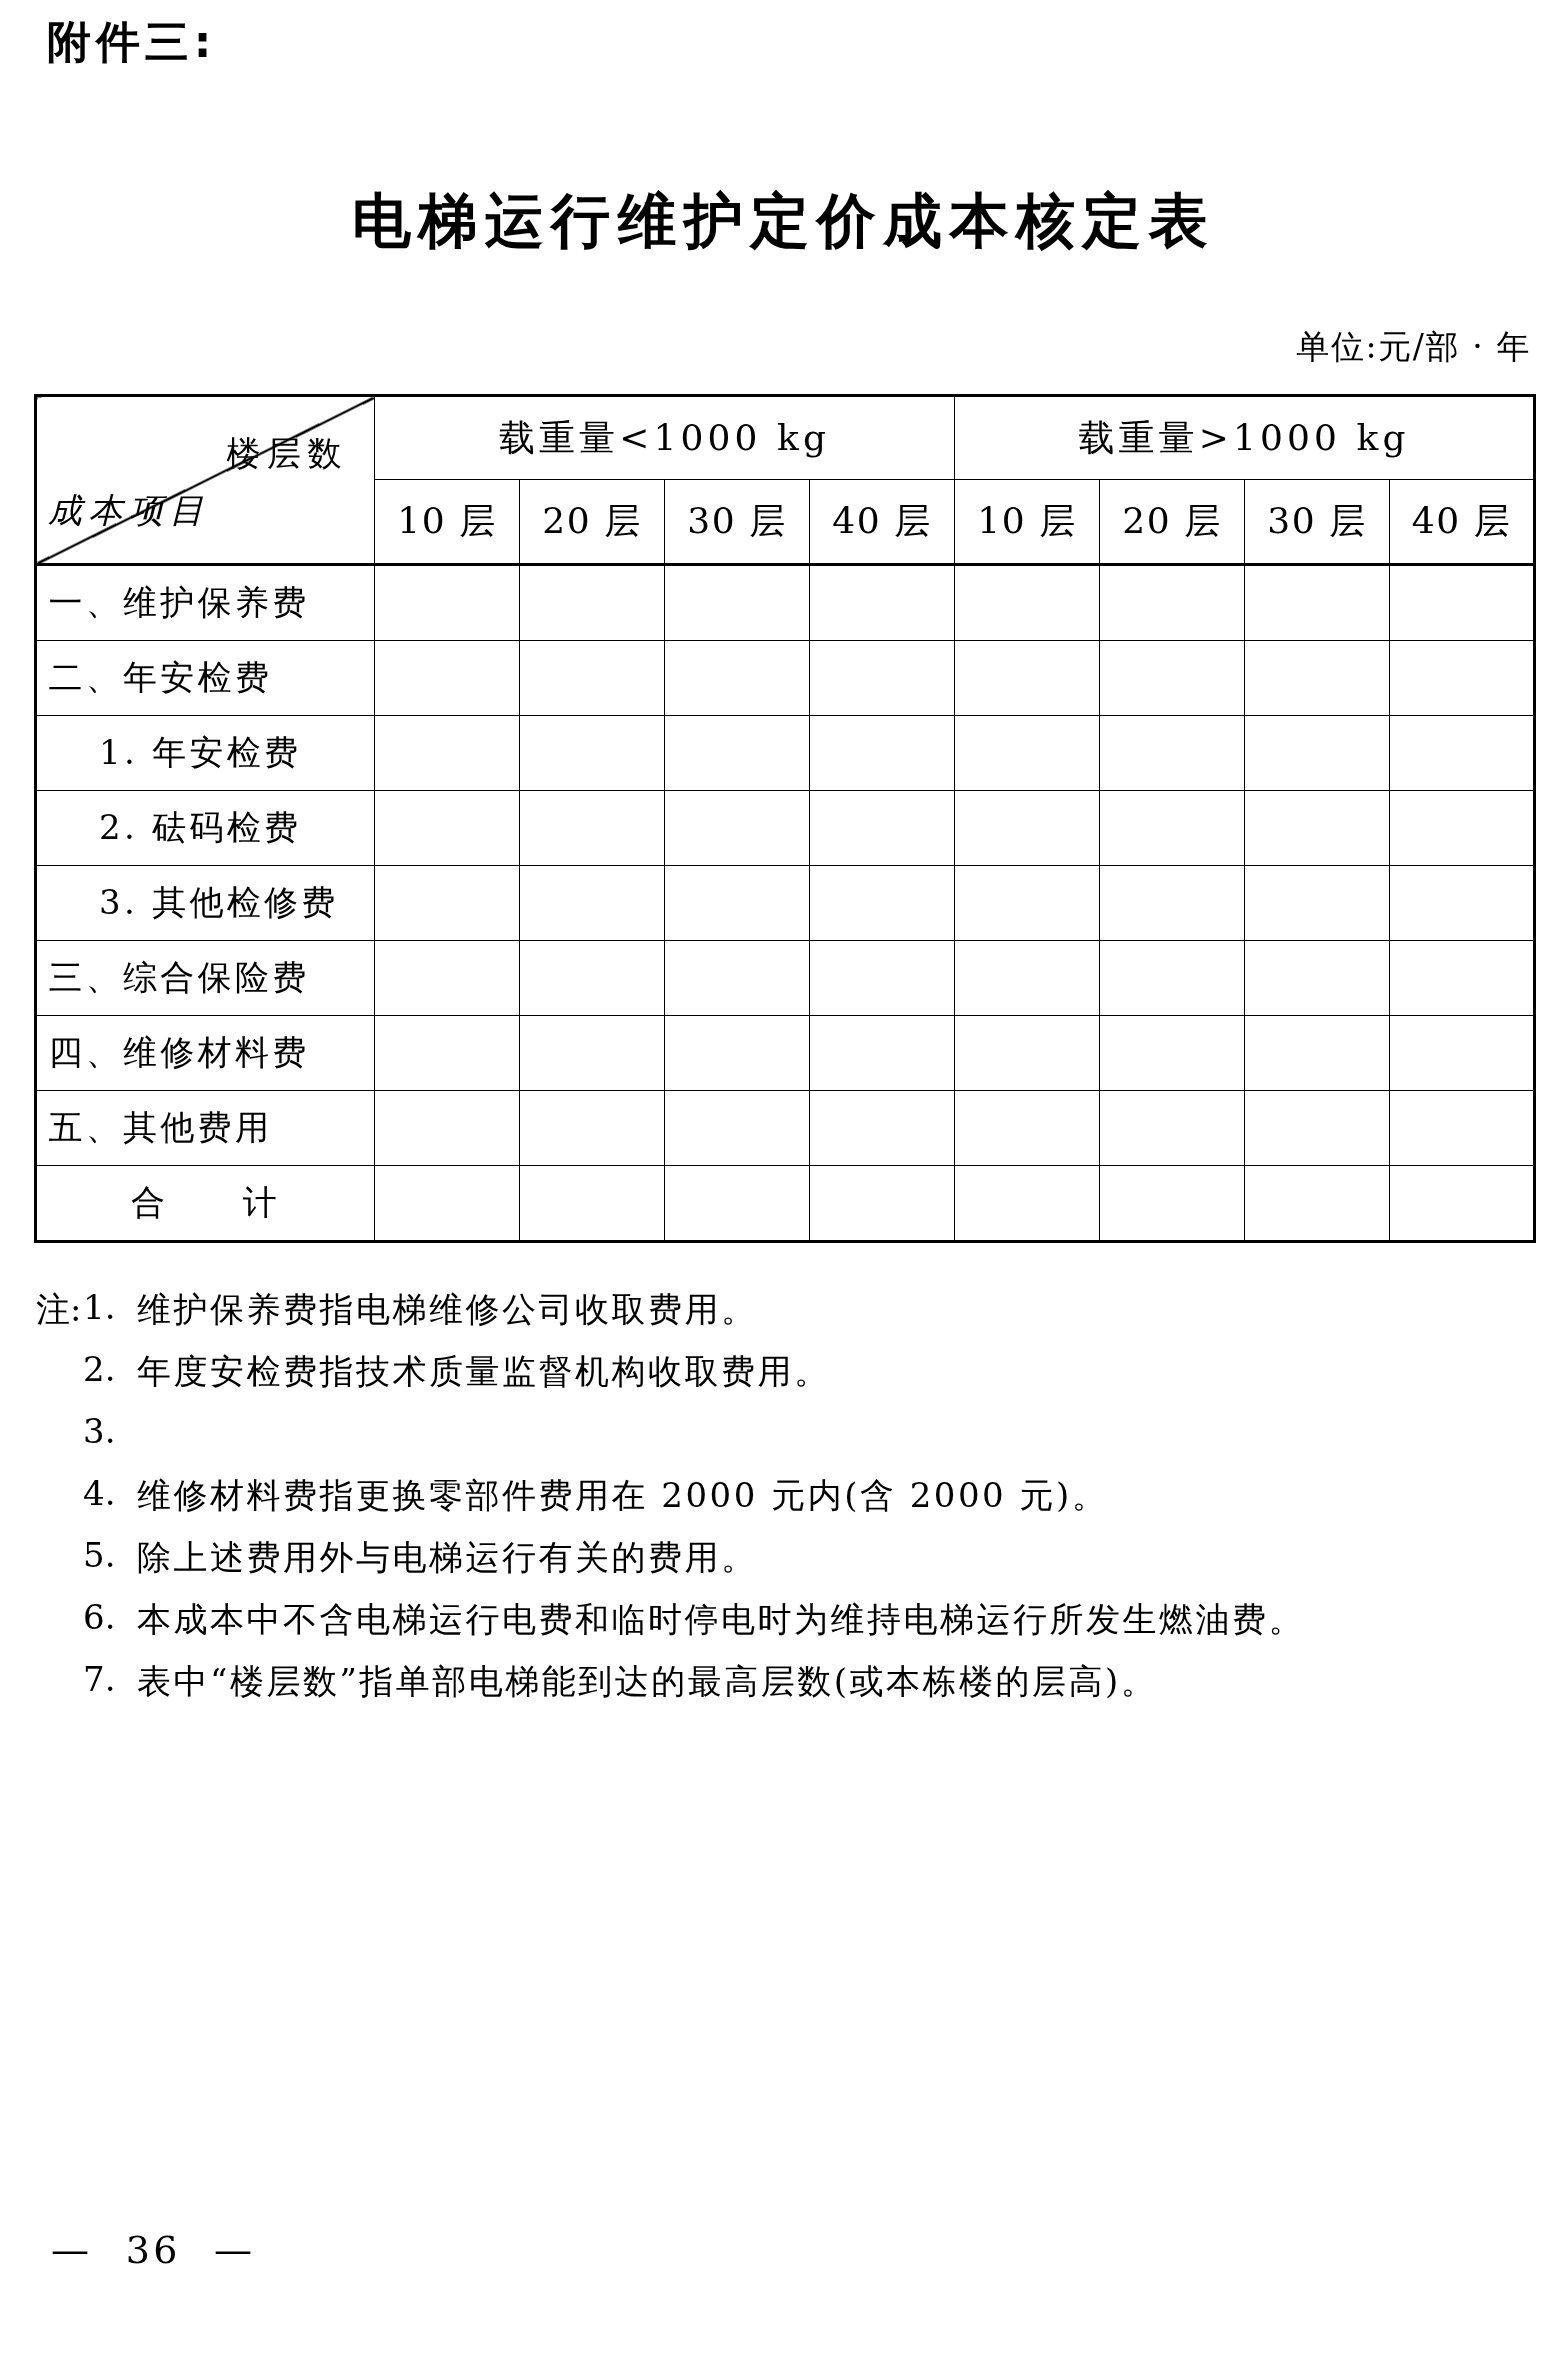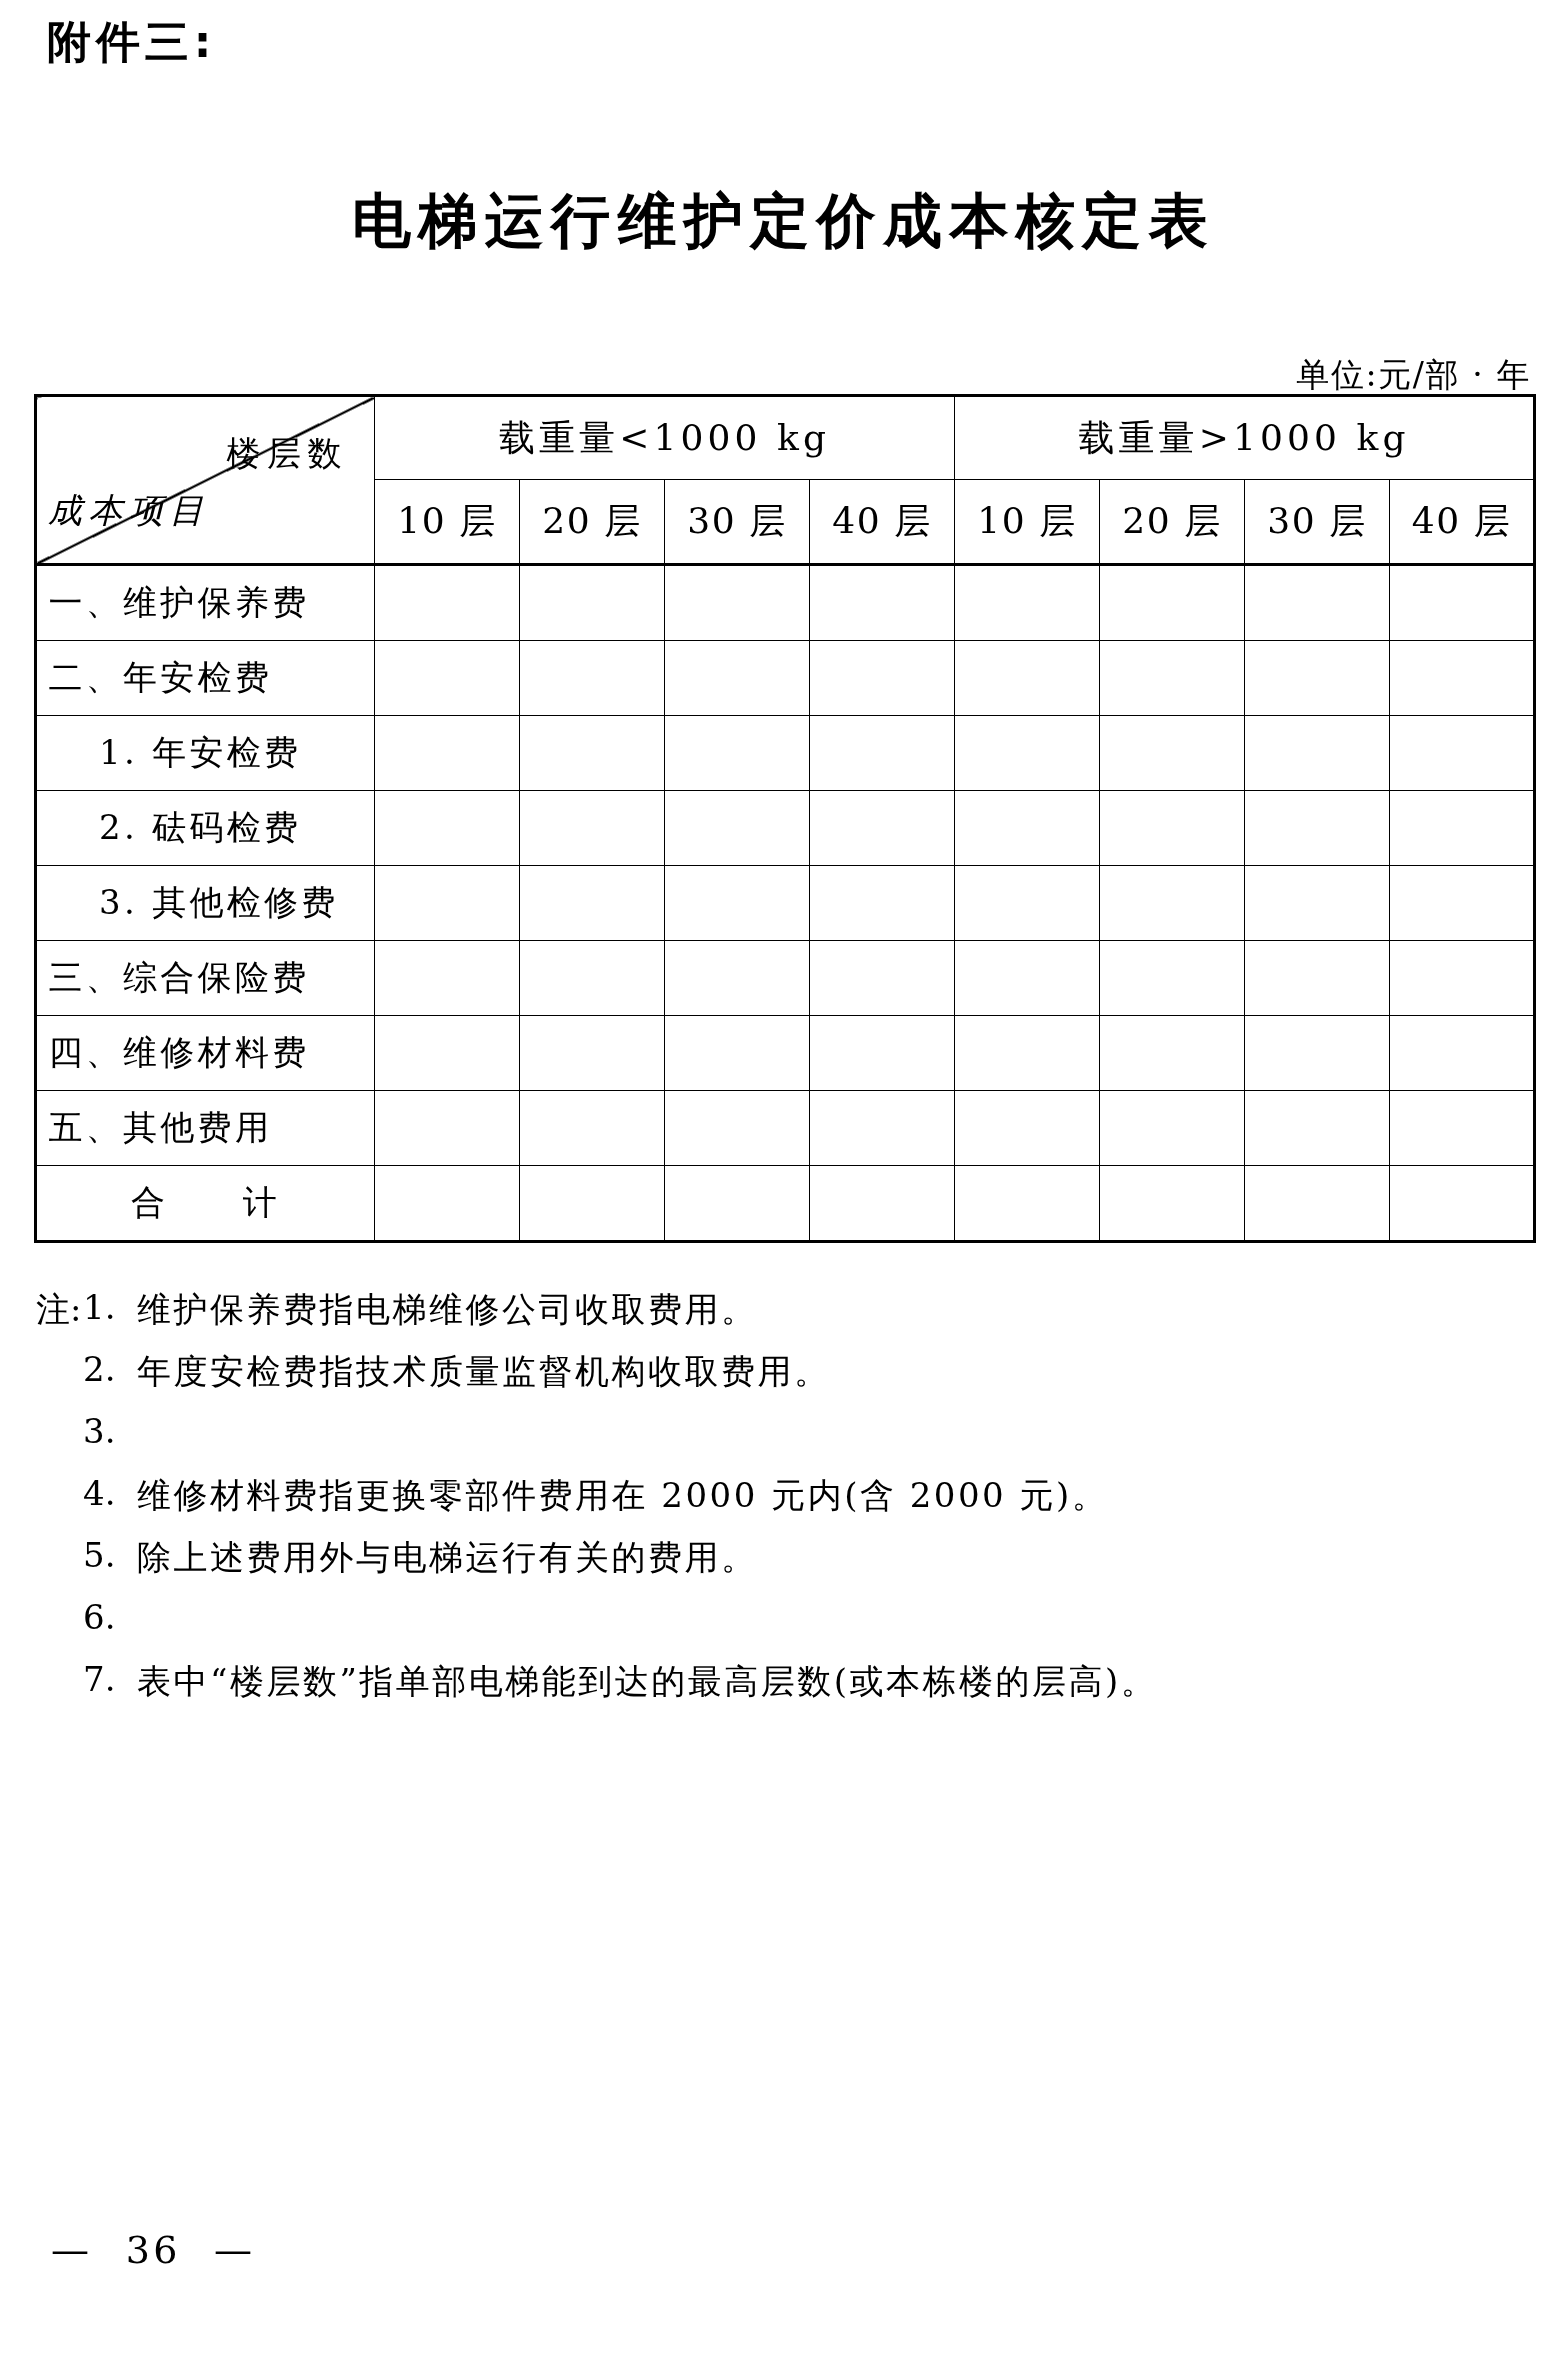--- a/index.html
+++ b/index.html
@@ -14,21 +14,21 @@
     position:absolute;top:13px;left:47px;
     font-family:"DejaVu Sans","Liberation Sans",sans-serif;
     font-weight:bold;font-size:44px;letter-spacing:4.9px;text-align:center;
   }
   .title{
     position:absolute;top:181px;left:0;width:100%;margin:1px;
     text-align:center;font-size:59px;font-weight:bold;letter-spacing:7.4px;
   }
   .unit{
     position:absolute;top:325px;right:34px;
-    font-size:33px;letter-spacing:1.6px;margin-top:28px;
+    font-size:33px;letter-spacing:1.6px;
   }
 
   table.cost-table{
     position:absolute;left:34px;top:394px;width:1496px;
     border-collapse:collapse;table-layout:fixed;
     border:3.3px solid #000;
   }
   .cost-table td{border:1.6px solid #000;padding:0;}
   col.label-col{width:339px;}
   col.data-col{width:145px;}
@@ -228,20 +228,21 @@
         <span class="note-text">维修材料费指更换零部件费用在 2000 元内(含 2000 元)。</span>
       </div>
       <div class="note-row">
         <span class="note-prefix"></span>
         <span class="note-num">5.</span>
         <span class="note-text">除上述费用外与电梯运行有关的费用。</span>
       </div>
       <div class="note-row">
         <span class="note-prefix"></span>
         <span class="note-num">6.</span>
+        <span class="note-text">本成本中不含电梯运行电费和临时停电时为维持电梯运行所发生燃油费。</span>
       </div>
       <div class="note-row">
         <span class="note-prefix"></span>
         <span class="note-num">7.</span>
         <span class="note-text">表中“楼层数”指单部电梯能到达的最高层数(或本栋楼的层高)。</span>
       </div>
     </div>
 
   <div class="page-number">— 36 —</div>
 

